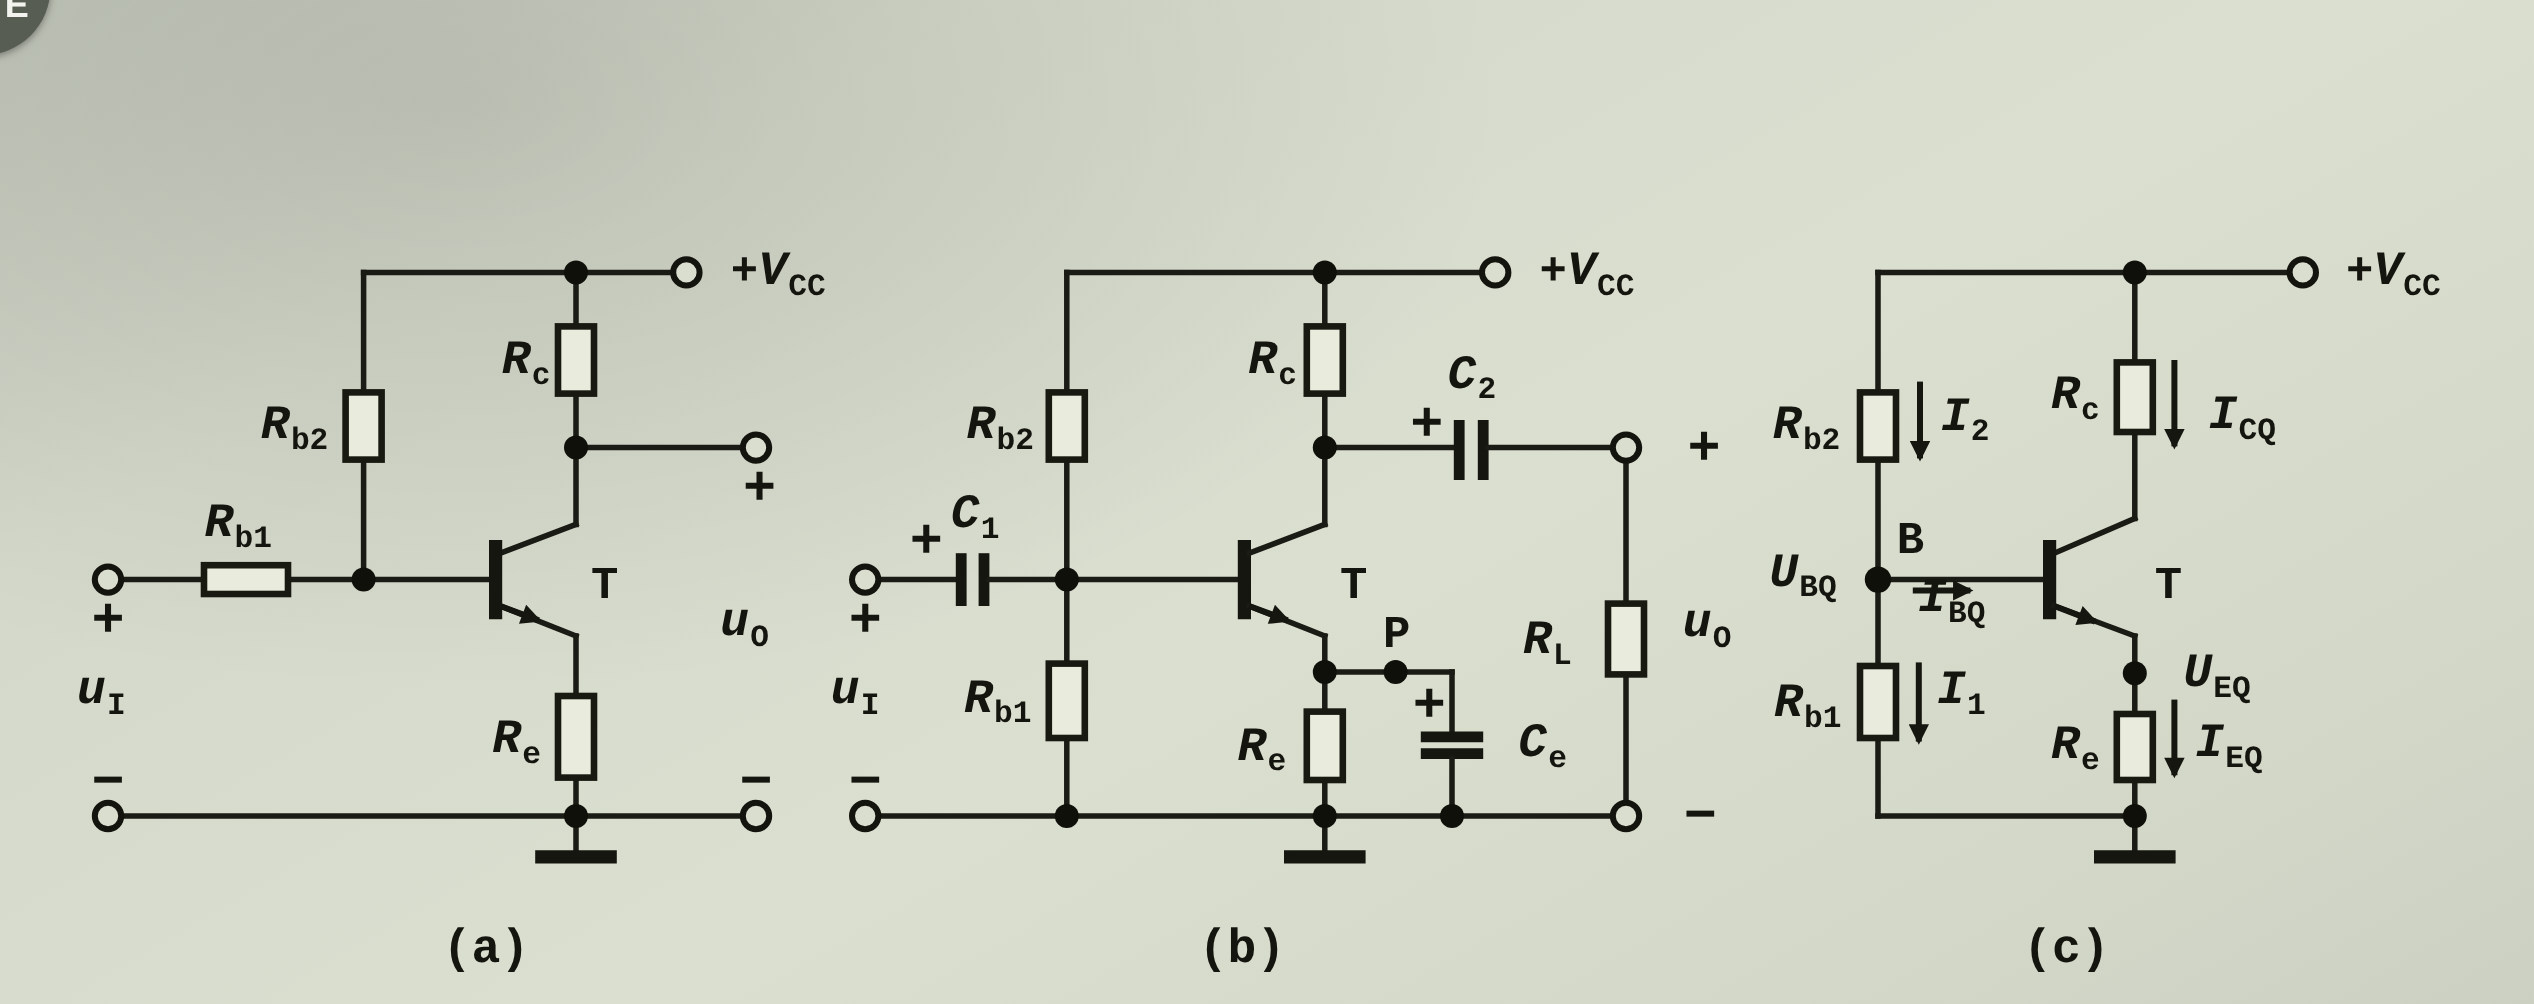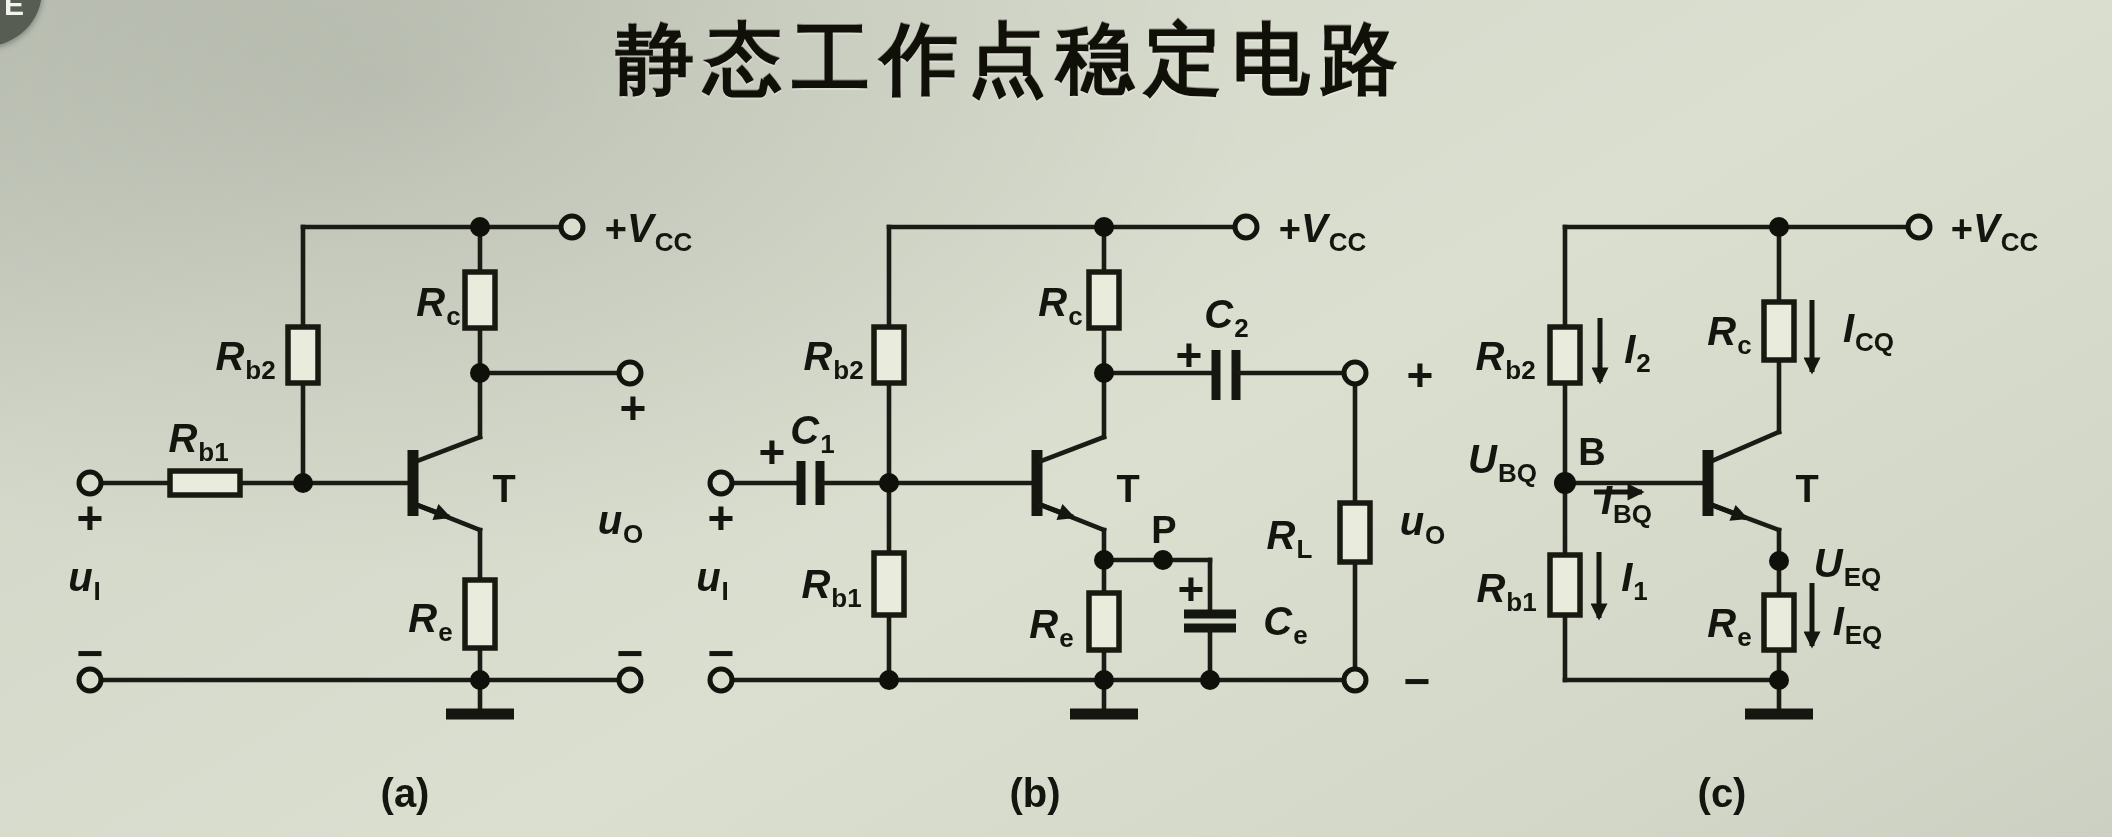--- a/index.html
+++ b/index.html
@@ -31,39 +31,38 @@
   .w{stroke:#1a1b14;stroke-width:4.6;fill:none;stroke-linecap:square;}
   .p8{stroke:#15160f;stroke-width:9;fill:none;stroke-linecap:butt;}
   .tb{stroke:#15160f;stroke-width:11;fill:none;stroke-linecap:butt;}
   .gb{stroke:#15160f;stroke-width:11;fill:none;stroke-linecap:butt;}
   .aw{stroke:#15160f;stroke-width:5;fill:none;}
   .res{fill:#e9ecdd;stroke:#181911;stroke-width:5.5;}
   .dot{fill:#0f100a;stroke:none;}
   .term{fill:#d9decf;stroke:#13140d;stroke-width:5;}
   .lbl{
     position:absolute;transform:translate(-50%,-50%);
-    font-family:Liberation Sans, sans-serif;font-weight:bold;
+    font-family:Liberation Mono, monospace;font-weight:bold;
     white-space:nowrap;color:#14150e;line-height:1;
   }
   .lbl i{font-style:italic;font-size:40px;}
   .lbl sub{font-size:26px;font-style:normal;position:relative;top:9px;left:1px;vertical-align:baseline;}
   .lbl .rm{font-style:normal;font-size:38px;}
   .sign{font-size:46px;font-weight:bold;}
   .cap{font-size:40px;}
 </style>
 </head>
 <body>
 
 <div id="stage">
 
   <div class="badge">
     <span>E</span>
   </div>
 
-  <div class="title">静态工作点稳定电路</div>
 
   <svg width="2112" height="837" viewBox="0 0 2112 837">
     <defs>
       <marker id="ah" viewBox="0 0 10 10" refX="8.5" refY="5" markerWidth="32" markerHeight="17" markerUnits="userSpaceOnUse" orient="auto">
         <path d="M0,0 L10,5 L0,10 Z" fill="#15160f"></path>
       </marker>
     </defs>
 
     <g>
       <path class="w" d="M303,227 H561"></path>
@@ -202,22 +201,22 @@
   <div class="lbl sign" style="left:1417px;top:681px"><span>−</span></div>
   <div class="lbl" style="left:712px;top:577px"><i>u</i><sub>I</sub></div>
   <div class="lbl sign" style="left:721px;top:518px"><span>+</span></div>
   <div class="lbl sign" style="left:721px;top:653px"><span>−</span></div>
   <div class="lbl" style="left:1322px;top:228px"><span class="rm">+</span><i>V</i><sub>CC</sub></div>
   <div class="lbl cap" style="left:1035px;top:793px">(b)</div>
 
   <div class="lbl" style="left:1505px;top:356px"><i>R</i><sub>b2</sub></div>
   <div class="lbl" style="left:1637px;top:349px"><i>I</i><sub>2</sub></div>
   <div class="lbl" style="left:1729px;top:331px"><i>R</i><sub>c</sub></div>
-  <div class="lbl" style="left:1868px;top:328px"><i>I</i><sub>CQ</sub></div>
-  <div class="lbl" style="left:1502px;top:459px"><i>U</i><sub>BQ</sub></div>
+  <div class="lbl" style="left:1868px;top:348px"><i>I</i><sub>CQ</sub></div>
+  <div class="lbl" style="left:1502px;top:479px"><i>U</i><sub>BQ</sub></div>
   <div class="lbl" style="left:1592px;top:452px"><span class="rm">B</span></div>
   <div class="lbl" style="left:1626px;top:500px"><i>I</i><sub>BQ</sub></div>
   <div class="lbl" style="left:1807px;top:489px"><span class="rm">T</span></div>
   <div class="lbl" style="left:1506px;top:588px"><i>R</i><sub>b1</sub></div>
   <div class="lbl" style="left:1634px;top:577px"><i>I</i><sub>1</sub></div>
   <div class="lbl" style="left:1847px;top:563px"><i>U</i><sub>EQ</sub></div>
   <div class="lbl" style="left:1729px;top:623px"><i>R</i><sub>e</sub></div>
   <div class="lbl" style="left:1857px;top:621px"><i>I</i><sub>EQ</sub></div>
   <div class="lbl" style="left:1994px;top:228px"><span class="rm">+</span><i>V</i><sub>CC</sub></div>
   <div class="lbl cap" style="left:1722px;top:793px">(c)</div>

